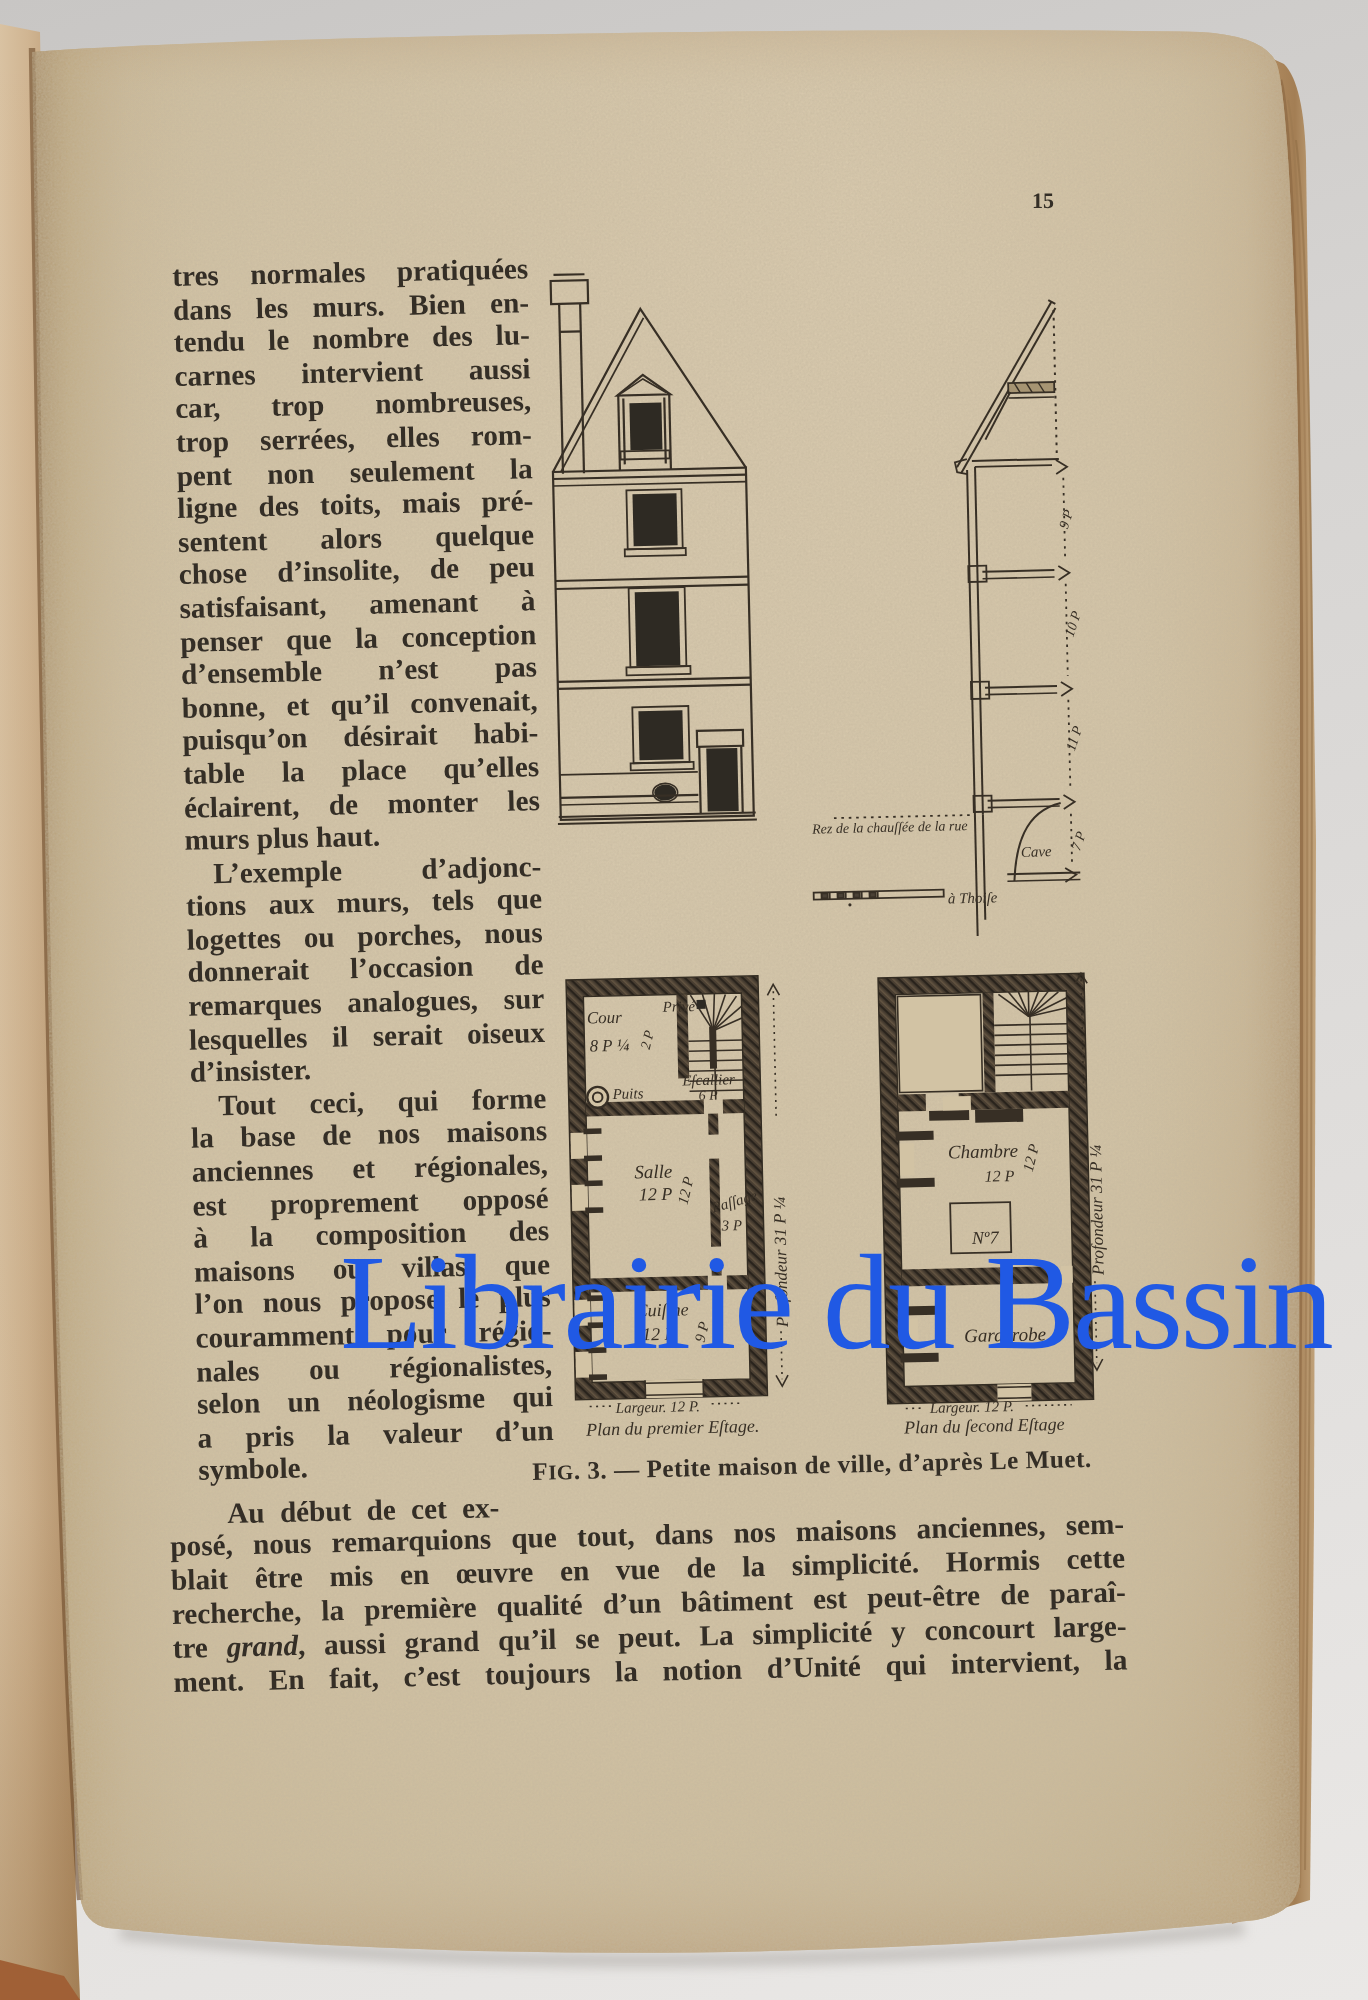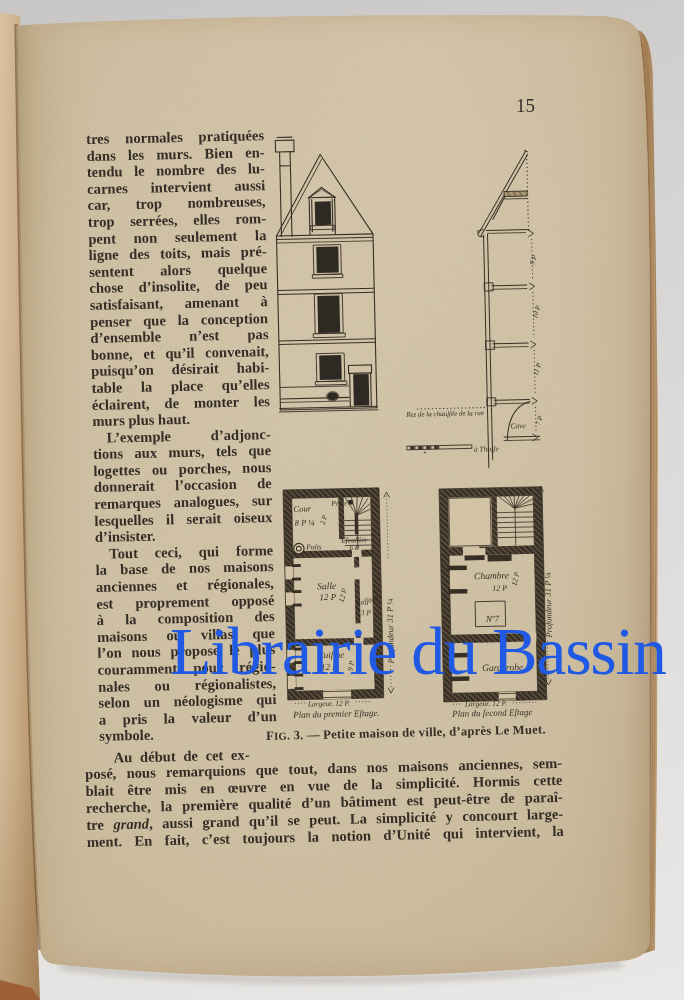--- a/index.html
+++ b/index.html
@@ -14,21 +14,21 @@
   .col div{text-align:justify;text-align-last:justify;height:16.6px;overflow:visible;white-space:nowrap;}
   .col div.endp{text-align-last:left;}
   .col div.ind{text-indent:14px;}
   .wide{position:absolute;left:85px;top:766px;width:477px;color:#342e26;
        font-size:14.6px;line-height:16.9px;font-weight:bold;
        transform:rotate(-1.35deg);transform-origin:0 0;}
   .wide div{text-align:justify;text-align-last:justify;height:16.9px;white-space:nowrap;}
   .caption{position:absolute;left:266px;top:729px;letter-spacing:0.25px;width:290px;color:#342e26;
        font-size:12.6px;font-weight:bold;white-space:nowrap;
        transform:rotate(-1.35deg);transform-origin:0 0;}
-  .pagenum{position:absolute;left:516px;top:95px;color:#342e26;font-size:19px;font-weight:normal;}
+  .pagenum{position:absolute;left:516px;top:95px;color:#342e26;font-size:11px;font-weight:bold;}
   .wm{position:absolute;left:170px;top:612px;color:#2059e4;
       font-family:Liberation Serif, serif;font-size:68px;font-weight:400;
       letter-spacing:-1.35px;white-space:nowrap;}
 </style>
 </head>
 <body>
 <div id="stage">
 
   <svg class="abs" style="left:0;top:0" width="684" height="1000" viewBox="0 0 684 1000">
     <defs>

